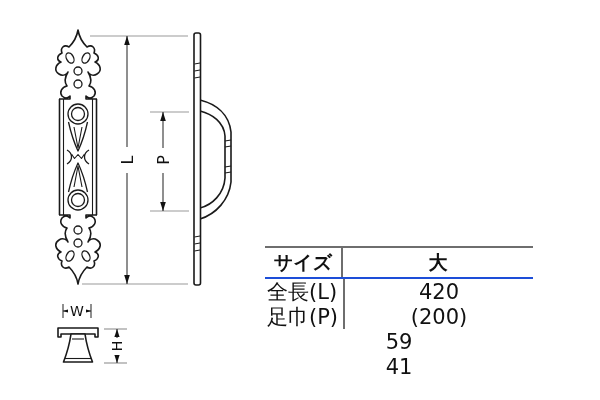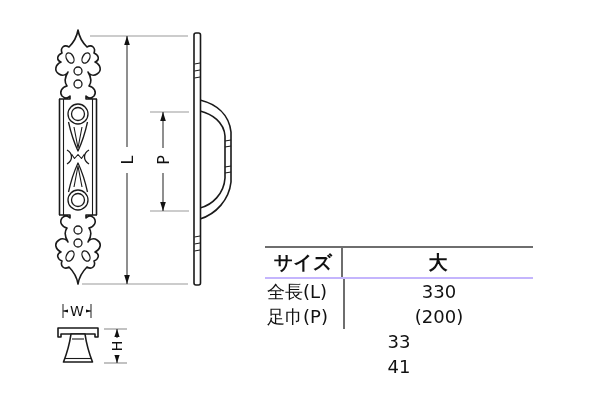--- a/index.html
+++ b/index.html
@@ -5,22 +5,22 @@
   html,body{margin:0;padding:0;background:#fff;}
   .stage{position:relative;width:600px;height:400px;background:#ffffff;overflow:hidden;
          font-family:"DejaVu Sans",sans-serif;}
   .stage svg{position:absolute;left:0;top:0;}
   svg text{font-family:"DejaVu Sans",sans-serif;fill:#111;}
 
   
   .spec-table{position:absolute;left:265px;top:246px;width:268px;color:#111;
               border-top:2px solid #6e6e6e;}
   .tr{display:flex;}
-  .th-row{height:29px;border-bottom:2px solid #c4b5fd;font-weight:bold;font-size:19px;}
-  .td-row{height:25px;font-size:18px;}
+  .th-row{height:29px;border-bottom:2px solid #1d4ed8;font-weight:bold;font-size:19px;}
+  .td-row{height:25px;font-size:21px;}
   .c1{width:76px;border-right:2px solid #6e6e6e;display:flex;align-items:center;}
   .th-row .c1{justify-content:center;}
   .td-row .c1{padding-left:2px;}
   .c2{flex:1;display:flex;align-items:center;justify-content:center;}
 </style>
 </head>
 <body>
 
 <div class="stage">
 
@@ -138,28 +138,28 @@
   </svg>
 
   <div class="spec-table">
     <div class="tr th-row">
       <div class="c1">サイズ</div>
       <div class="c2">大</div>
     </div>
     <div id="table-body">
         <div class="tr td-row">
           <div class="c1">全長(L)</div>
-          <div class="c2">330</div>
+          <div class="c2">420</div>
         </div>
         <div class="tr td-row">
           <div class="c1">足巾(P)</div>
           <div class="c2">(200)</div>
         </div>
         <div class="tr td-row">
-          <div class="c2">33</div>
+          <div class="c2">59</div>
         </div>
         <div class="tr td-row">
           <div class="c2">41</div>
         </div>
       </div>
   </div>
 
 </div>
 
 </body></html>

